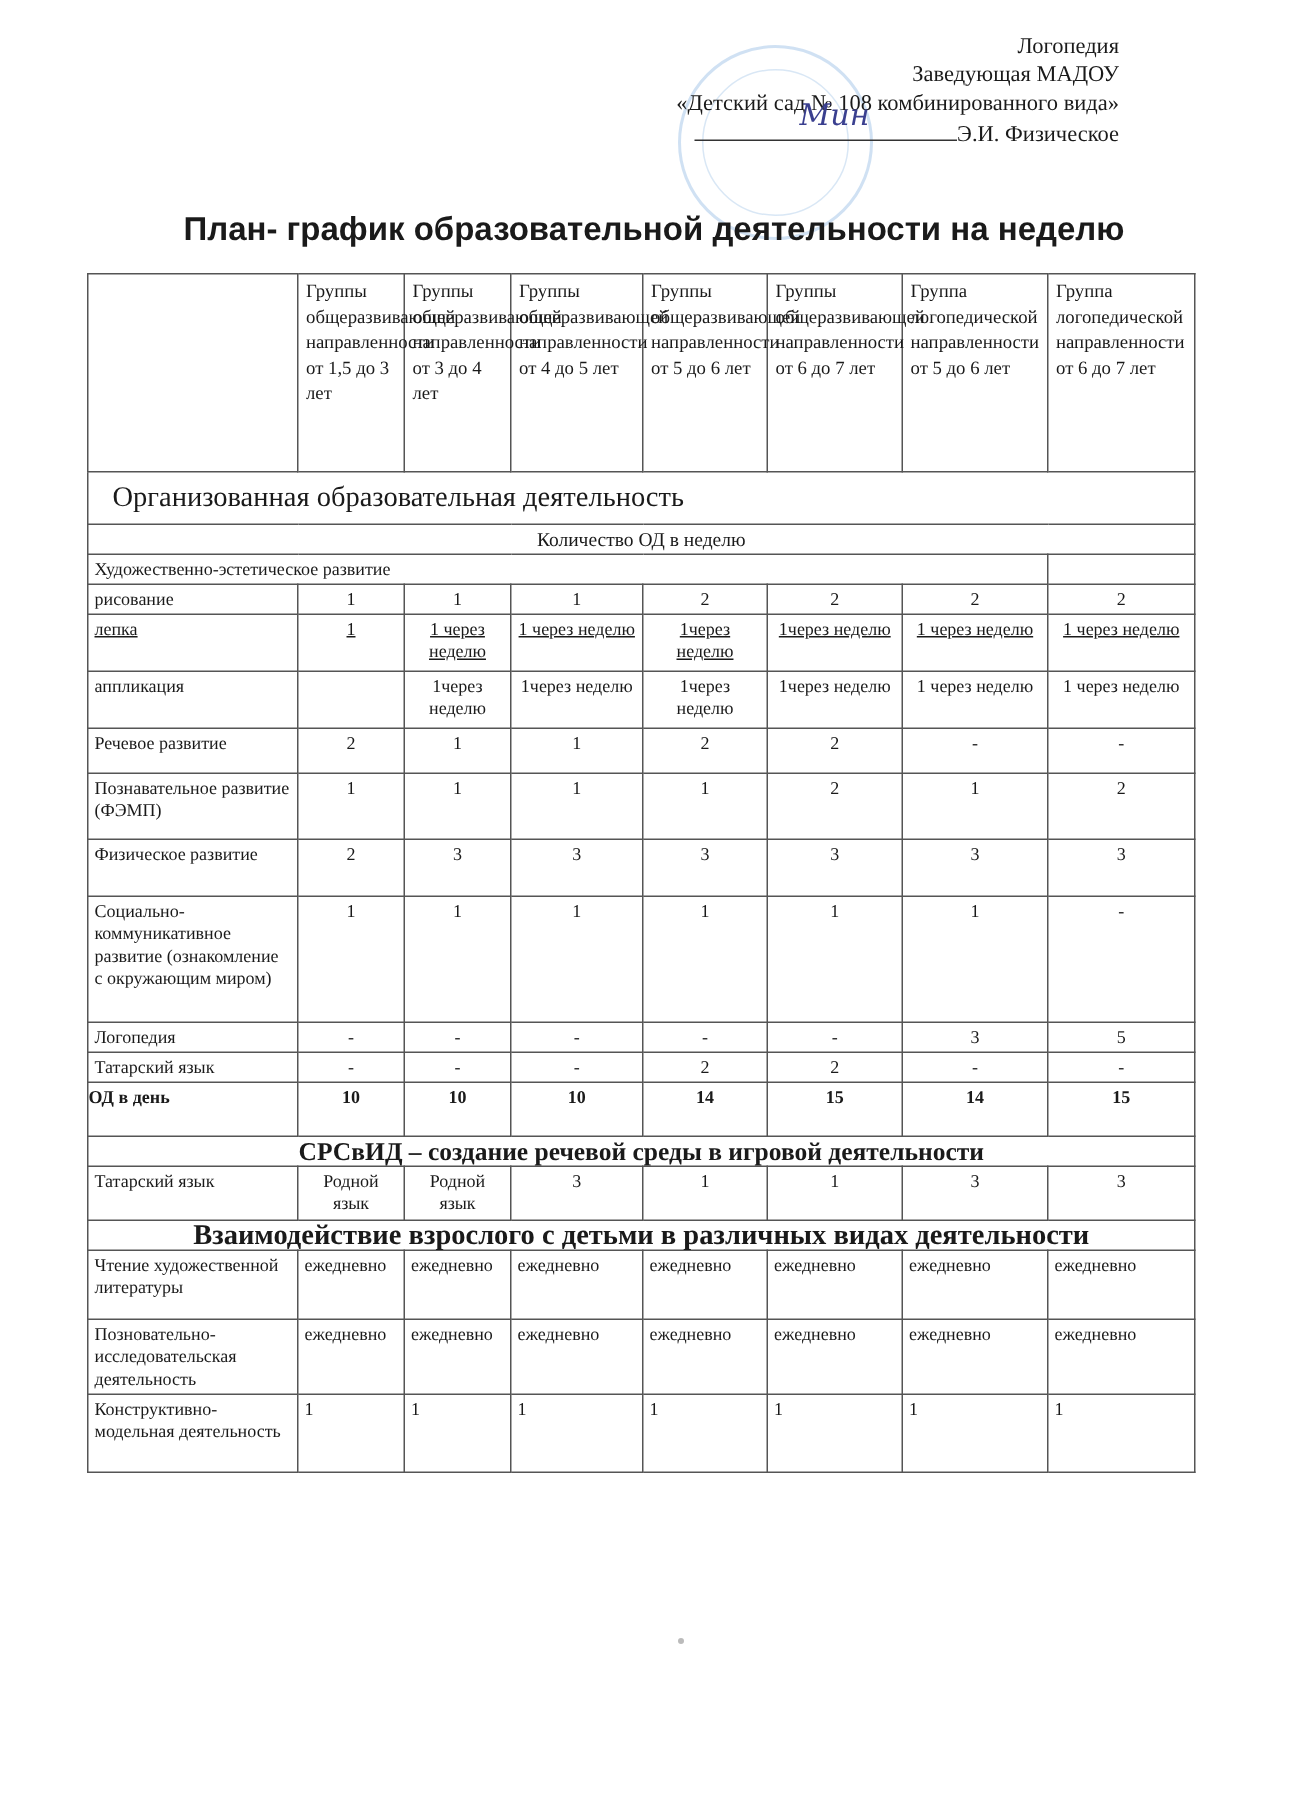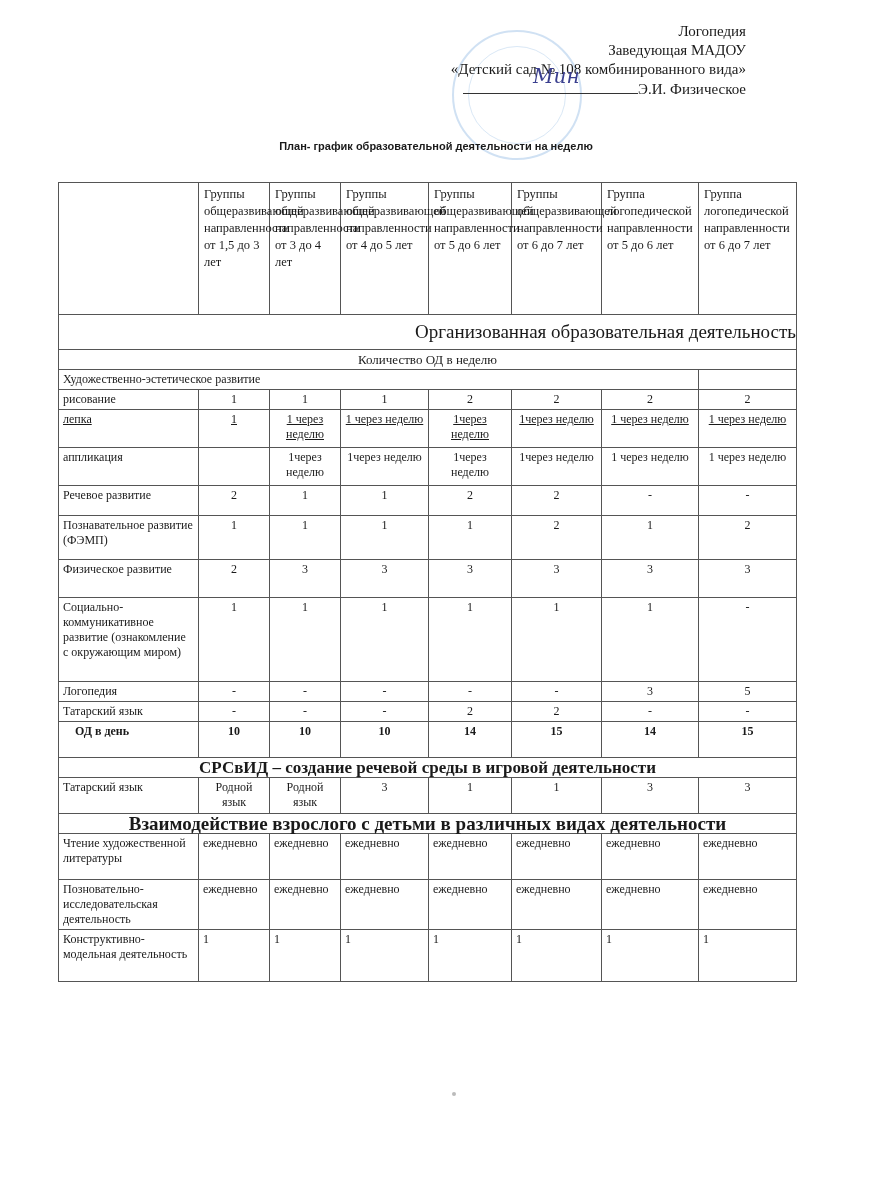--- a/index.html
+++ b/index.html
@@ -3,26 +3,26 @@
 <meta charset="utf-8">
 <style>
   html, body { margin:0; padding:0; background:#ffffff; }
   body { width:872px; height:1200px; position:relative; overflow:hidden; color:#1a1a1a; font-family:"Liberation Serif", serif; }
   .approve { position:absolute; right:126px; top:22px; text-align:right; font-size:15px; line-height:19px; }
   .approve div { white-space:nowrap; }
   .sig-line { display:inline-block; width:175px; border-bottom:1px solid #333; height:14px; vertical-align:baseline; position:relative; }
   .sig-scribble { position:absolute; left:70px; top:-12px; font-family:"DejaVu Serif", serif; font-style:italic; color:#3a3f8f; font-size:20px; }
   .stamp { position:absolute; left:452px; top:30px; width:130px; height:130px; border-radius:50%; border:2px solid rgba(120,170,220,0.35); box-sizing:border-box; }
   .stamp::after { content:""; position:absolute; left:14px; top:14px; right:14px; bottom:14px; border-radius:50%; border:1px solid rgba(120,170,220,0.28); }
-  .title { position:absolute; left:0; width:872px; top:140px; text-align:center; font-family:"Liberation Sans", sans-serif; font-weight:bold; font-size:11px; }
+  .title { position:absolute; left:0; width:872px; top:140px; text-align:center; font-family:"Liberation Sans", sans-serif; font-weight:bold; font-size:22px; }
   table.plan { position:absolute; left:58px; top:182px; border-collapse:collapse; width:738px; table-layout:fixed; font-size:12px; line-height:15px; }
   table.plan td { border:1px solid #555; vertical-align:top; padding:2px 4px; }
   .hdr td.g { padding:3px 5px; font-size:12.5px; line-height:17px; }
   .c { text-align:center; }
-  .big { font-size:19px; text-align:right; padding:6px 0 !important; line-height:22px; }
+  .big { font-size:19px; text-align:left; padding:6px 16px !important; line-height:22px; }
   .mid { font-size:13px; text-align:center; }
   .bold { font-weight:bold; }
   .dot { position:absolute; left:452px; top:1092px; width:4px; height:4px; border-radius:50%; background:#bbb; }
 </style>
 </head>
 <body>
 
 <div class="stamp"></div>
 
 <div class="approve">
@@ -154,21 +154,21 @@
         <td class="c">-</td>
         <td class="c">-</td>
         <td class="c">2</td>
         <td class="c">2</td>
         <td class="c">-</td>
         <td class="c">-</td>
       </tr>
     </tbody>
   <tbody>
       <tr class="bold" style="height:36px">
-    <td style="padding-left:16px">ОД в день</td>
+    <td style="padding-left:0">ОД в день</td>
     <td class="c">10</td>
     <td class="c">10</td>
     <td class="c">10</td>
     <td class="c">14</td>
     <td class="c">15</td>
     <td class="c">14</td>
     <td class="c">15</td>
   </tr>
   <tr>
     <td colspan="8" class="c bold" style="font-size:17px">СРСвИД – создание речевой среды в игровой деятельности</td>

